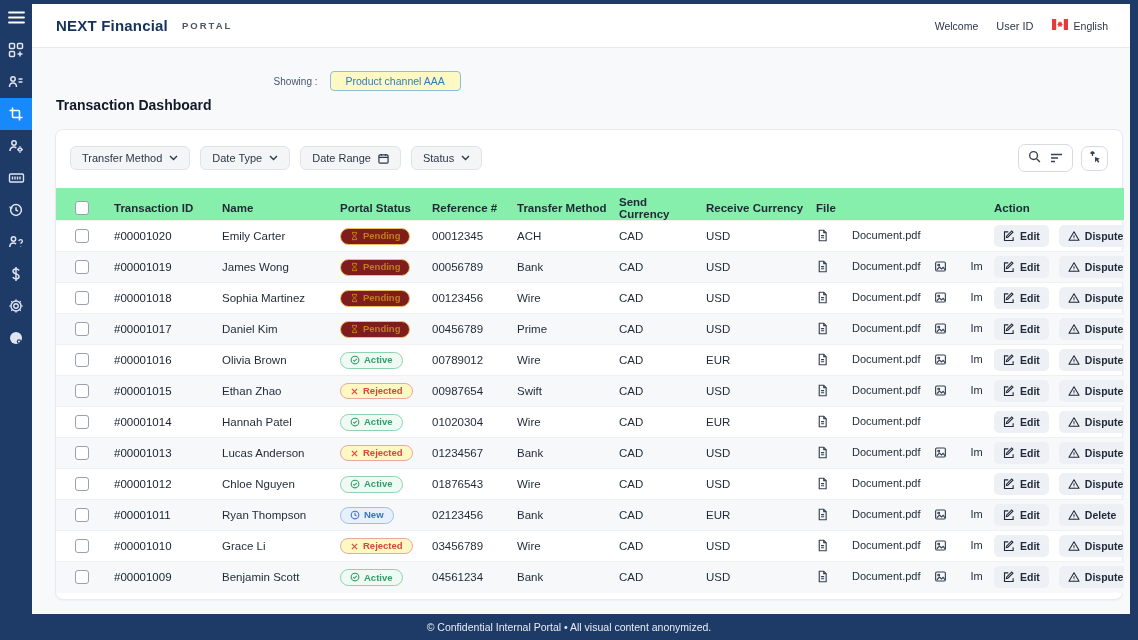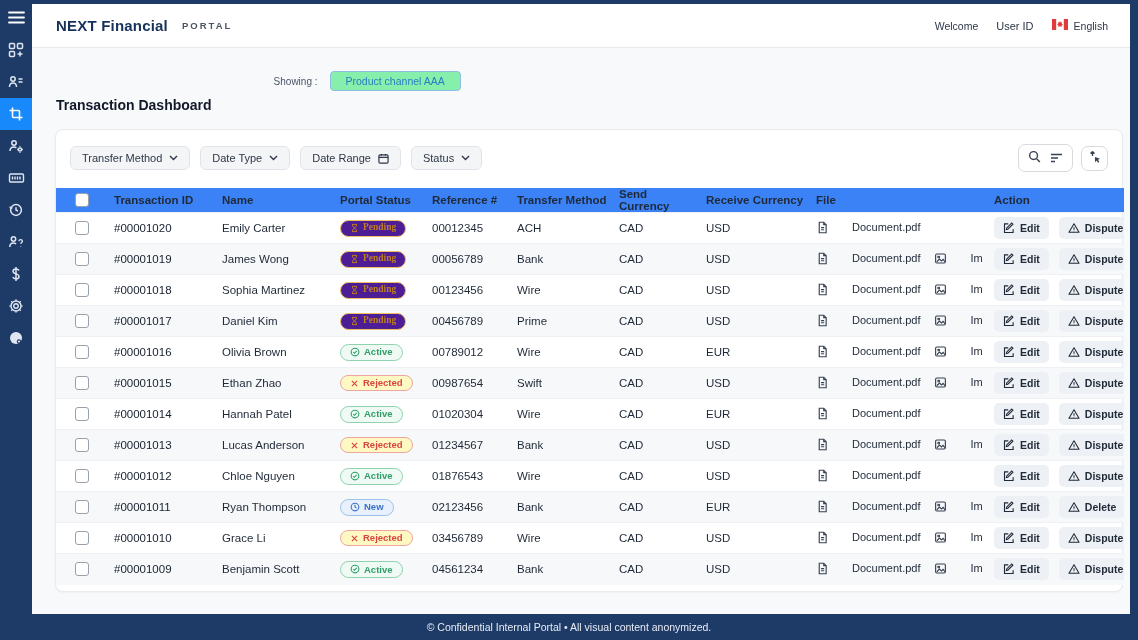--- a/index.html
+++ b/index.html
@@ -31,52 +31,52 @@
   .topbar-right { margin-left:auto; display:flex; align-items:center; gap:18px; font-size:10.5px; color:#2d3748; }
   .lang { display:flex; align-items:center; gap:6px; background:none; border:none; font-size:10.5px;
           color:#2d3748; cursor:pointer; font-family:inherit; }
   .userid-btn { background:none; border:none; font-size:11px; color:#2d3748; cursor:pointer; font-family:inherit; }
 
   
   .content { position:absolute; left:32px; right:8px; top:32px; bottom:26px; background:#f8f9fb; overflow:hidden; }
   .page-head { display:flex; align-items:center; padding:17px 0 0 24px; }
   .page-title { font-size:14px; font-weight:800; color:#111827;margin-top:48px; }
   .showing-label { font-size:10px; color:#4a5568; margin-left:62px; }
-  .channel-badge { margin-left:12px; font-size:10.5px; color:#2d7dc3; background:#86efac;
+  .channel-badge { margin-left:12px; font-size:10.5px; color:#2d7dc3; background:#fef9c3;
                    border:1px solid #8cbde2; border-radius:4px; padding:3px 15px; cursor:pointer; font-family:inherit; }
 
   
   .card { margin:16px 7px 0 23px; width:1068px; background:#ffffff; border:1px solid #e8eaee;
           border-radius:8px; box-shadow:0 1px 2px rgba(16,24,40,.04); padding-bottom:6px; }
   .filterbar { display:flex; align-items:center; gap:10px; padding:14px 14px 16px 14px; }
   .fbtn { display:inline-flex; align-items:center; gap:7px; font-size:11px; color:#2d3748; font-family:inherit;
           background:#f4f5f7; border:1px solid #e0e3e8; border-radius:6px; padding:5px 11px; cursor:pointer; }
   .fbtn svg { display:block; }
   .filter-right { margin-left:auto; display:flex; align-items:center; gap:8px; }
   .tool-group { display:inline-flex; align-items:center; gap:9px; background:#fff; border:1px solid #d7dbe0;
                 border-radius:7px; padding:5px 9px; cursor:pointer; }
   .tool-btn { display:inline-flex; align-items:center; justify-content:center; background:#fff;
               border:1px solid #d7dbe0; border-radius:7px; width:27px; height:25px; cursor:pointer; }
 
   
   table { width:100%; border-collapse:collapse; table-layout:fixed; }
-  thead th { background:#3b82f6; font-size:11.5px; font-weight:700; color:#1f2937; text-align:left;
-             height:22px; padding:0 0 0 12px; }
+  thead th { background:#86efac; font-size:11.5px; font-weight:700; color:#1f2937; text-align:left;
+             height:22px; padding:8px 0 0 12px; }
   thead th.c-check { padding-left:19px; }
   tbody td { font-size:11.5px; color:#1f2937; height:31px; padding:0 0 0 12px;
              border-top:1px solid #eef0f3; white-space:nowrap; overflow:hidden; }
   tbody tr.alt td { background:#f6f8fa; }
   td.c-check, th.c-check { padding-left:19px; }
   .c-id { font-weight:400; color:#16202e; }
   input[type=checkbox] { appearance:none; width:14px; height:14px; border:1.5px solid #98a1ac;
                          border-radius:3px; background:#fff; cursor:pointer; vertical-align:middle; }
 
   .badge { display:inline-flex; align-items:center; gap:4px; font-size:9.5px; font-weight:600;
            padding:2.5px 9px; border-radius:999px; border:1px solid; line-height:1; }
-  .b-pending  { color:#c07f1a; border-color:#eec061; background:#4c1d95;font-family:Liberation Serif, serif; }
+  .b-pending  { color:#c07f1a; border-color:#eec061; background:#7f1d1d; }
   .b-active   { color:#2f9e68; border-color:#8fd2ae; background:#eefaf3; }
   .b-rejected { color:#d8453f; border-color:#efa6a1; background:#fef9c3; }
   .b-new      { color:#3a70c9; border-color:#9cc0ea; background:#e7f0fb; }
 
   .file { display:inline-flex; align-items:center; gap:23px; font-size:11px; color:#1f2937; cursor:pointer; }
   .file + .file { margin-left:14px; }
   .file svg { flex:none; }
 
   .c-act { padding-right:8px; }
   .abtn { display:inline-flex; align-items:center; gap:5px; font-size:10.5px; font-weight:600; color:#1f2937;

